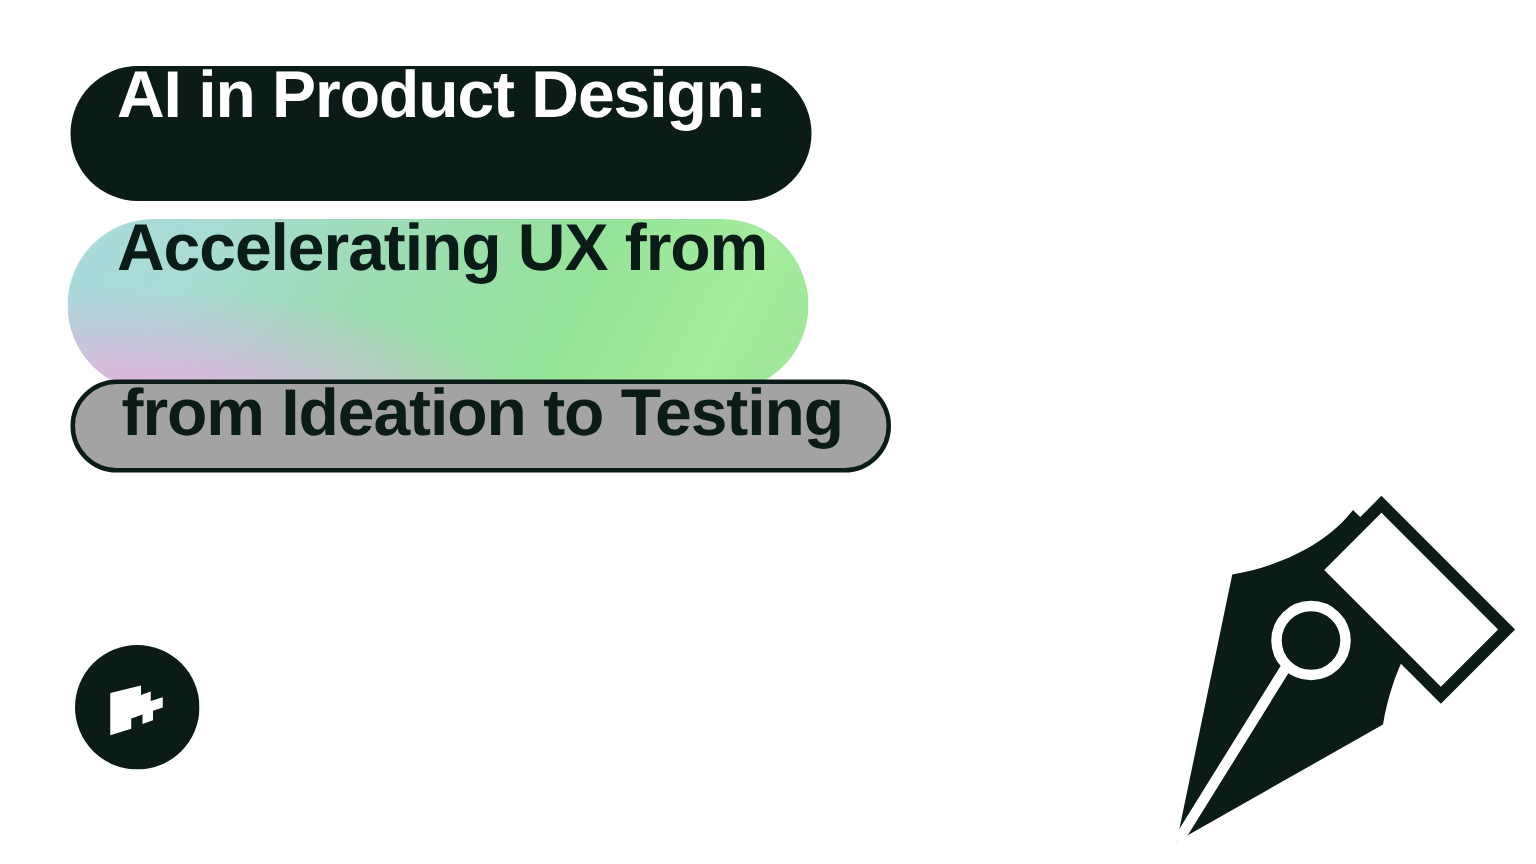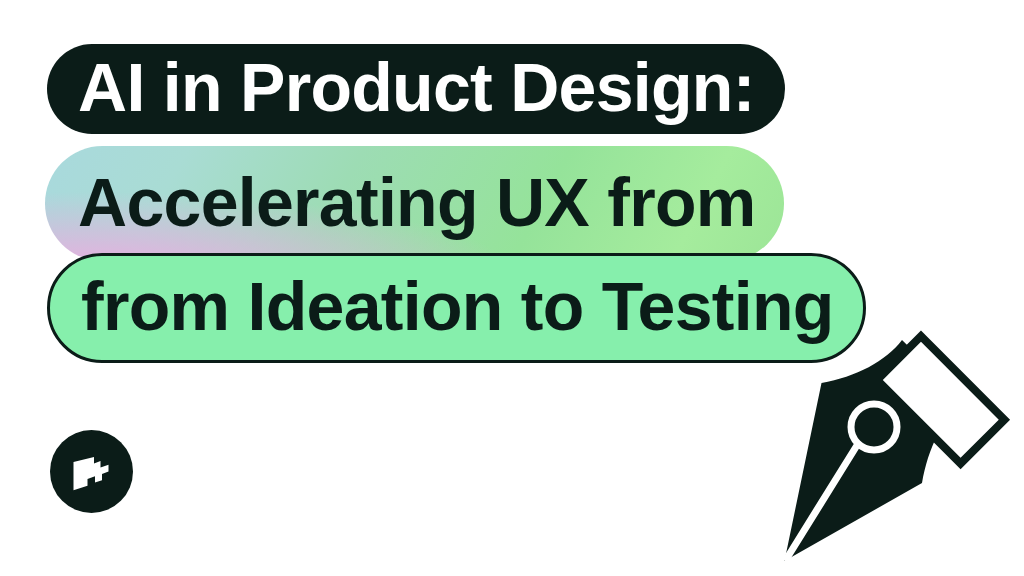--- a/index.html
+++ b/index.html
@@ -28,26 +28,26 @@
   .headline-stack {
     position: absolute;
     left: 0;
     top: 0;
     width: 1024px;
   }
 
   .pill {
     position: absolute;
     display: flex;
-    align-items: center;
+    align-items: flex-start;
     box-sizing: border-box;
     border-radius: 999px;
     white-space: nowrap;
     font-weight: 700;
-    font-size: 68px;
+    font-size: 44px;
     letter-spacing: -0.7px;
     line-height: 1;
   }
 
   .pill-text {
     display: block;
     transform: translateY(-2px);
   }
 
   
@@ -75,24 +75,24 @@
         #9ddcb4 40%,
         #95e39a 66%,
         #a5ec9d 86%,
         #9ce597 100%);
   }
 
   
   .pill--outline {
     left: 47px;
     top: 253px;
-    height: 110px;
+    height: 62px;
     padding: 0 29px 0 31px;
     color: #0b1c18;
-    background: #86efac;
+    background: #a3a3a3;
     border: 3px solid #0b1c18;
   }
 
   
   .logo-mark {
     position: absolute;
     left: 50px;
     top: 430px;
     width: 83px;
     height: 83px;

